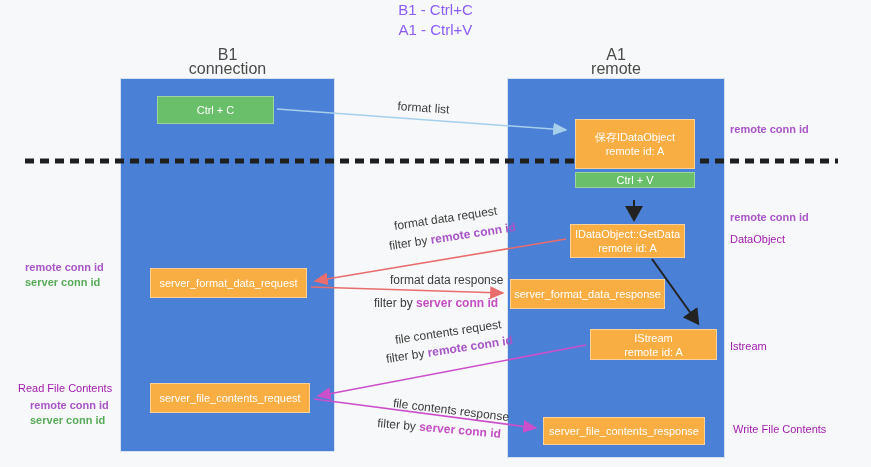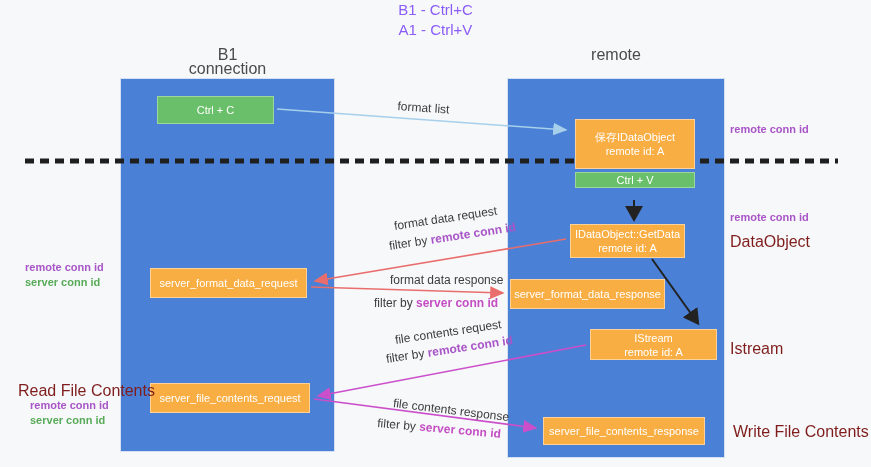--- a/index.html
+++ b/index.html
@@ -23,21 +23,21 @@
   .box {
     display: flex; flex-direction: column; align-items: center; justify-content: center;
     color: #ffffff; font-size: 11px; line-height: 14px; text-align: center;
     white-space: nowrap;
   }
   .green  { background: #6abf6a; border: 1px solid rgba(255,255,255,0.35); }
   .orange { background: #f9ae44; border: 1px solid rgba(255,255,255,0.45); }
   .elabel {
     font-size: 12px; color: #3c3c3c; white-space: nowrap; transform-origin: left top;
   }
-  .slabel { font-size: 16px; color: #7f1d1d; white-space: nowrap; }
+  .slabel { font-size: 11px; color: #a21caf; white-space: nowrap; }
   .purple { color: #a855c8; font-weight: bold; font-size: 11px; white-space: nowrap; }
   .greenlbl { color: #57aa57; font-weight: bold; font-size: 11px; white-space: nowrap; }
   .magenta { color: #c44fc4; font-weight: bold; }
   .purple-inline { color: #a855c8; font-weight: bold; }
   svg.overlay { position: absolute; left: 0; top: 0; pointer-events: none; }
 </style>
 </head>
 <body>
 
 <div class="canvas">
@@ -45,20 +45,21 @@
   <div class="abs title">
     <div>B1 - Ctrl+C</div>
     <div>A1 - Ctrl+V</div>
   </div>
 
   <div class="abs lane-header" style="left:120px; top:48px; width:215px;">
     <div>B1</div>
     <div>connection</div>
   </div>
   <div class="abs lane-header" style="left:507px; top:48px; width:218px;">
+    <div>A1</div>
     <div>remote</div>
   </div>
 
   <div class="abs lane" style="left:120px; top:78px; width:215px; height:374px;"></div>
   <div class="abs lane" style="left:507px; top:78px; width:218px; height:380px;"></div>
 
   <svg class="overlay" width="871" height="467">
     <defs>
       <marker id="ah-blue" markerWidth="10" markerHeight="8" refX="8" refY="4" orient="auto">
         <path d="M0,0 L9,4 L0,8 z" fill="#a6cfec"></path>

